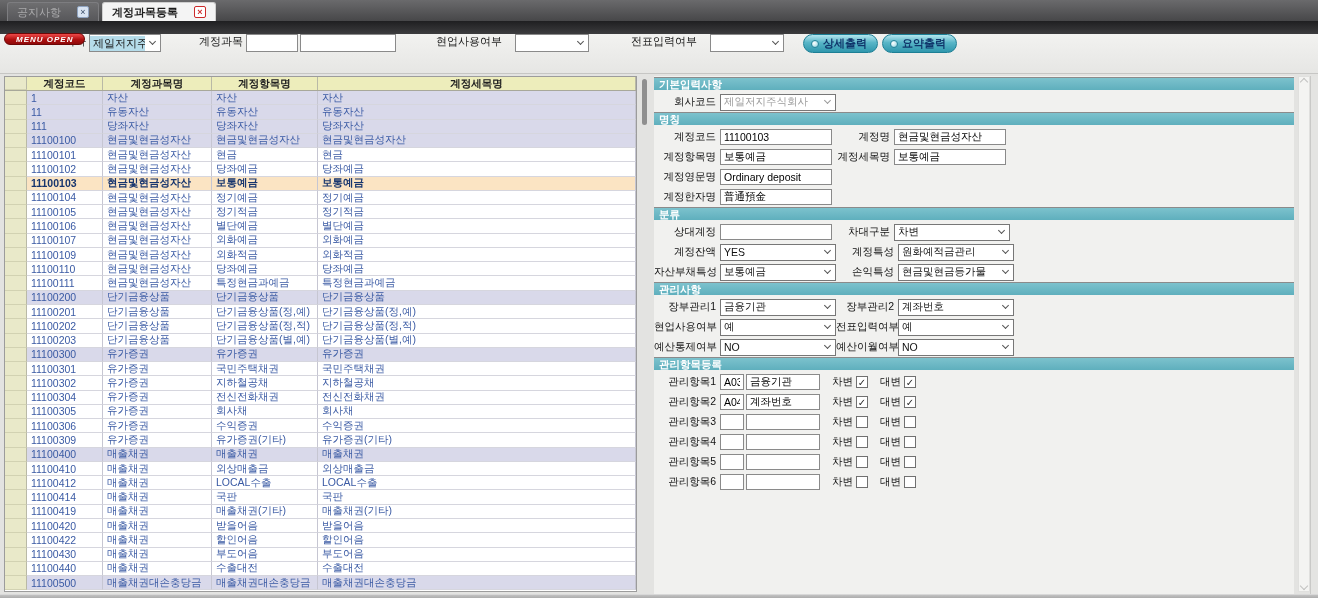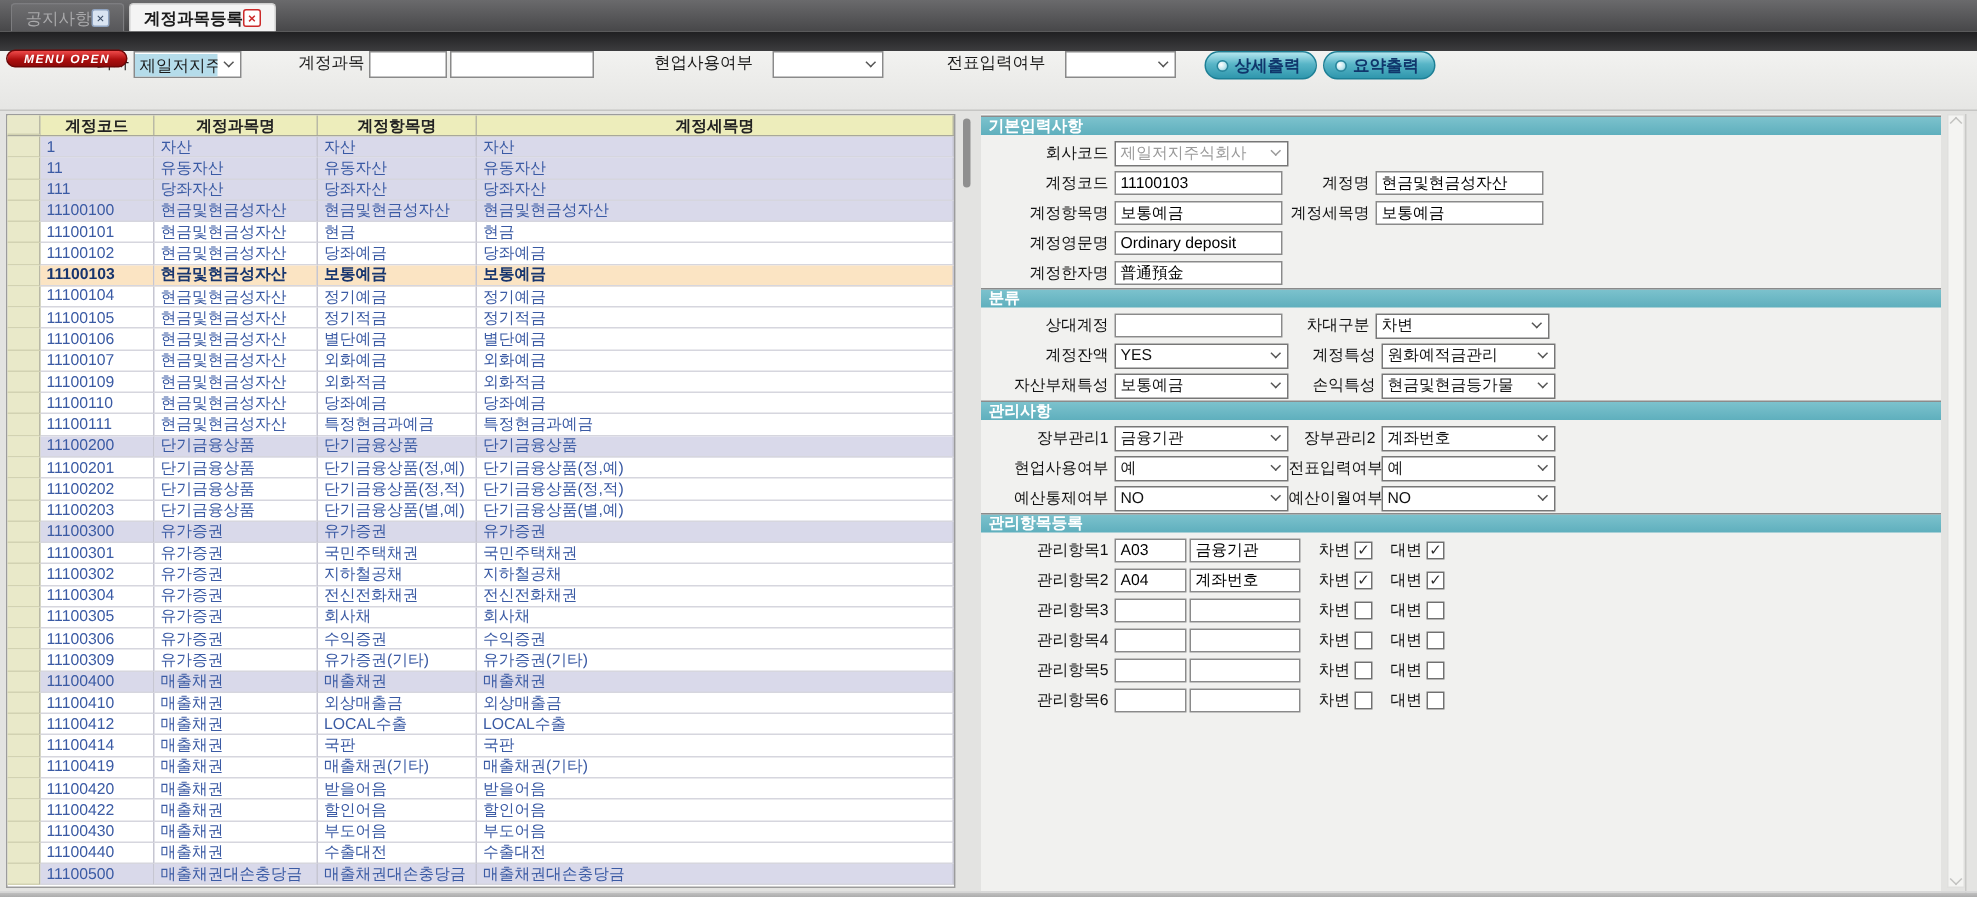--- a/index.html
+++ b/index.html
@@ -2,21 +2,21 @@
 <html><head>
 <meta charset="utf-8">
 <style>
   * { box-sizing: border-box; margin: 0; padding: 0; }
   html,body { width:1318px; height:598px; overflow:hidden;
     font-family:"Liberation Sans","DejaVu Sans",sans-serif; background:#e3e3e1; }
 
   
   .tab-bar { height:21px; background:linear-gradient(#6a6a6c,#474749);
     display:flex; align-items:flex-end; padding-left:7px; }
-  .tab { height:19px; display:flex; align-items:center; gap:0; padding:0 9px;
+  .tab { height:19px; display:flex; align-items:center; gap:16px; padding:0 9px;
     font-size:11px; border-radius:3px 3px 0 0; margin-right:3px; cursor:default; }
   .tab.inactive { background:linear-gradient(#6e6e70,#57575a); color:#a9a9ab;
     border:1px solid #7d7d80; border-bottom:none; }
   .tab.active { background:#f4f4f4; color:#1c1c1c; font-weight:bold;
     border:1px solid #cfcfcf; border-bottom:none; }
   .tab-close { width:12px; height:12px; font-size:9px; line-height:10px; text-align:center;
     border-radius:2px; }
   .tab-close.blue { background:#d9e4f2; border:1px solid #8fa3c0; color:#3a4c66; }
   .tab-close.red  { background:#ffffff; border:1px solid #cc2a2a; color:#cc2a2a; font-weight:bold; }
 
@@ -70,28 +70,28 @@
 
   .vscroll1 { width:14px; display:flex; flex-direction:column; align-items:center; padding-top:3px; }
   .vscroll1 .thumb { width:5px; height:46px; background:#8f8f8f; border-radius:3px; }
 
   
   .detail-panel { width:640px; margin-left:3px; background:#f1f1ef; padding-top:1px; }
   .sec-hdr { height:13px; background:linear-gradient(#7cc2cd,#5fafbd); border-top:1px solid #8b8b8b;
     color:#fff; font-size:10.5px; font-weight:bold; line-height:12px; padding-left:5px;
     margin-bottom:2px; }
   .frow { height:20px; display:flex; align-items:center; font-size:11px; color:#111; }
-  .flabel { width:89px; padding-right:4px; text-align:right; white-space:nowrap; font-size:10.5px; }
+  .flabel { width:66px; padding-right:4px; text-align:right; white-space:nowrap; font-size:10.5px; }
   .flabel2 { width:62px; margin-left:0; }
   .fselect { width:116px; height:17px; background:#fff; border:1px solid #777; display:flex; align-items:center; }
   .fselect .val { flex:1; padding:0 3px; font-size:10.5px; white-space:nowrap; overflow:hidden; }
   .fselect.disabled .val { color:#9a9a9a; }
   .fselect.disabled .chev { border-color:#9a9a9a; }
   .frow input.txt { width:112px; height:16px; font-size:10.5px; }
-  .frow input.txt.code { width:48px; margin-right:2px; }
+  .frow input.txt.code { width:24px; margin-right:2px; }
   .frow input.txt.name { width:74px; }
   .cblabel { margin-left:12px; margin-right:3px; font-size:10.5px; }
   .cb { width:12px; height:12px; border:1px solid #707070; background:#fff; font-size:10px;
     line-height:11px; text-align:center; color:#2a2a2a; }
 
   .vscroll2 { width:12px; margin-left:4px; background:#f4f4f2; border:1px solid #e0e0de;
     display:flex; flex-direction:column; align-items:center; justify-content:space-between;
     padding:2px 0; height:516px; }
   .scroll-chev { width:6px; height:6px; border-right:1.5px solid #c2c2c0; border-bottom:1.5px solid #c2c2c0; }
   .up { transform:rotate(-135deg); } .down { transform:rotate(45deg); }
@@ -417,20 +417,21 @@
       <div class="sec-hdr">기본입력사항</div>
       <div class="frow">
         <span class="flabel">회사코드</span>
         <div class="fselect disabled">
           <span class="val">제일저지주식회사</span>
           <span class="arr">
             <span class="chev"></span>
           </span>
         </div>
       </div>
+      <div class="sec-hdr">명칭</div>
       <div class="frow">
         <span class="flabel">계정코드</span>
         <input class="txt" type="text" value="11100103" style="">
         <span class="flabel flabel2">계정명</span>
         <input class="txt" type="text" value="현금및현금성자산" style="">
       </div>
       <div class="frow">
         <span class="flabel">계정항목명</span>
         <input class="txt" type="text" value="보통예금" style="">
         <span class="flabel flabel2">계정세목명</span>

